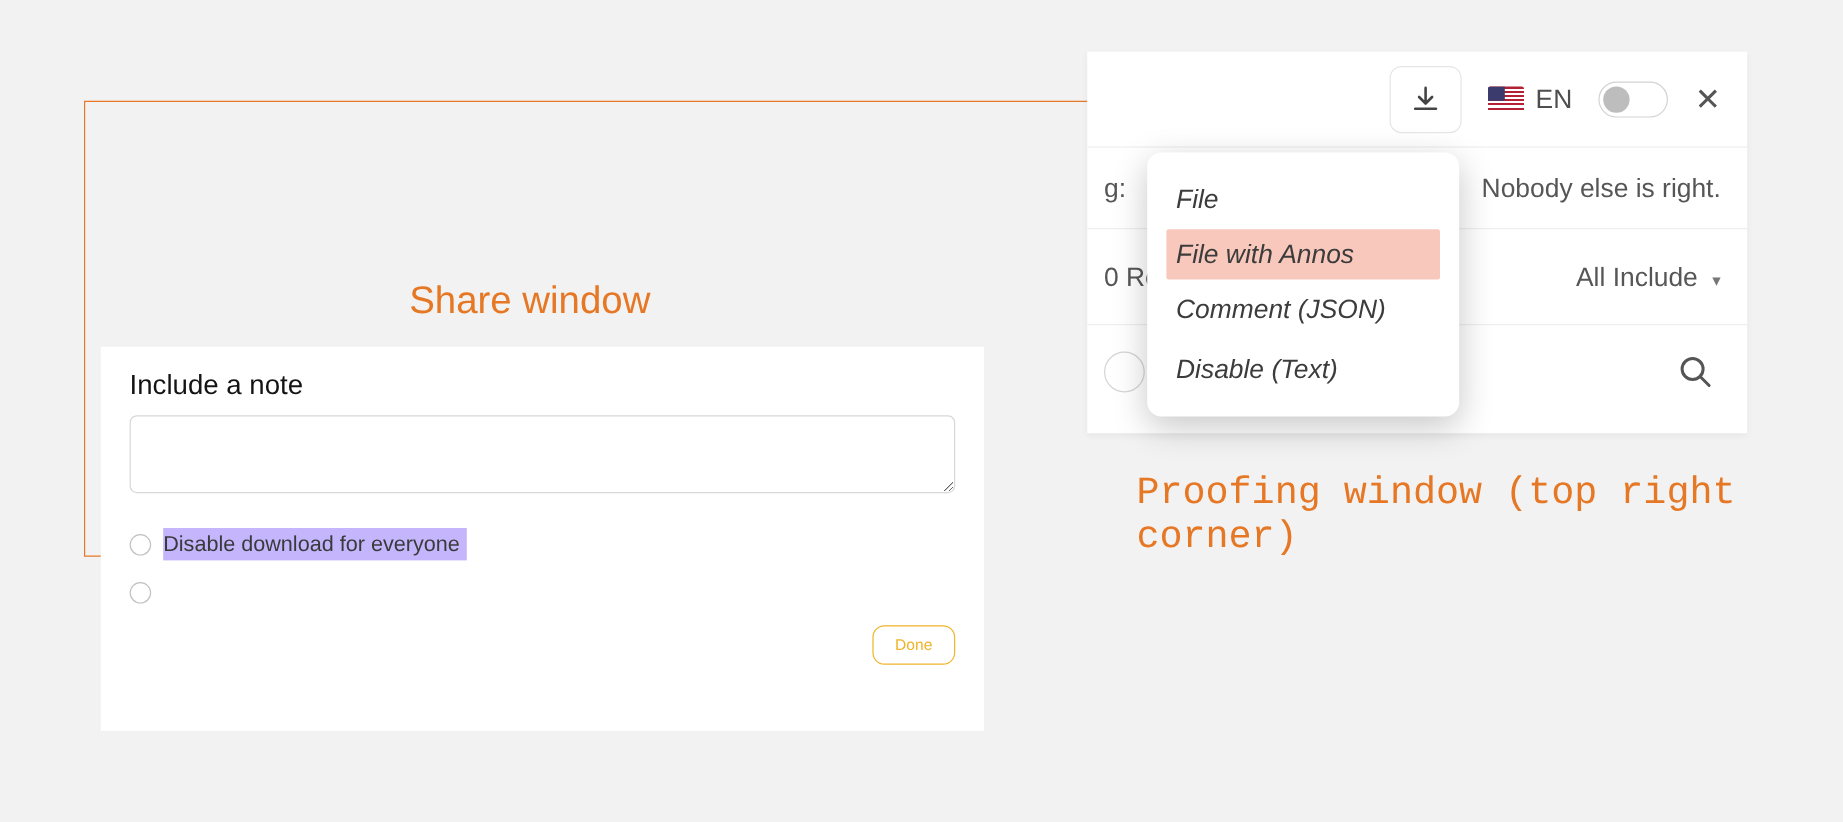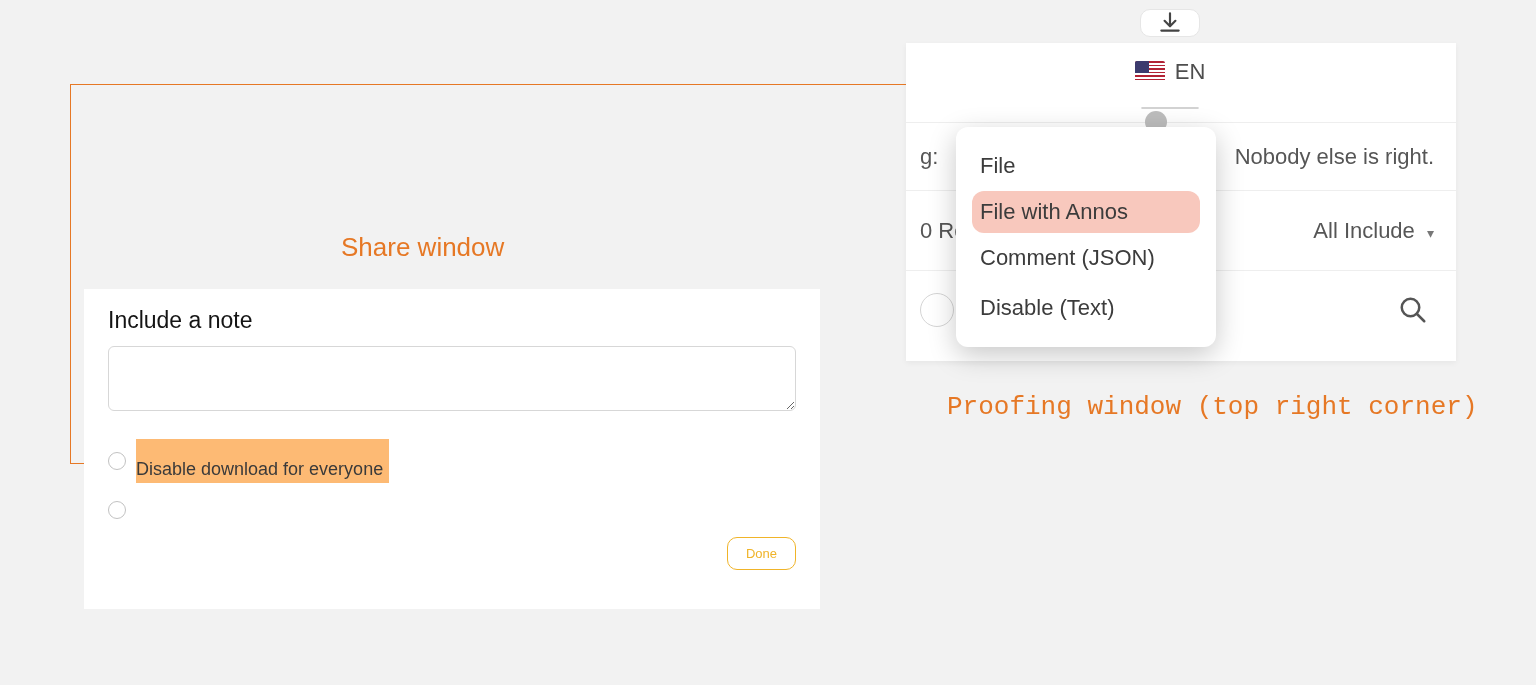--- a/index.html
+++ b/index.html
@@ -9,21 +9,21 @@
     background: #f2f2f2;
     font-family: -apple-system, BlinkMacSystemFont, "Segoe UI", Arial, sans-serif;
     position: relative;
     overflow: hidden;
   }
 
   
   .anno-label {
     position: absolute;
     color: #e67825;
-    font-size: 26px;
+    font-size: 32px;
     font-weight: 400;
   }
   #label-share { left: 341px; top: 232px; }
   #label-proofing { left: 947px; top: 392px; font-family: Liberation Mono, monospace; }
 
   
   .connector {
     position: absolute;
     top: 84px;
     left: 70px;
@@ -67,22 +67,22 @@
     color: #3a3a3a;
   }
   .radio-circle {
     width: 18px;
     height: 18px;
     border: 1px solid #c2c2c2;
     border-radius: 50%;
     flex: 0 0 18px;
   }
   .hl-pink {
-    background: #fdba74;
-    padding: 20px 6px 3px 0;
+    background: #c4b5fd;
+    padding: 3px 6px 3px 0;
   }
   .done-row {
     display: flex;
     justify-content: flex-end;
     margin-top: 10px;
   }
   .done-btn {
     border: 1px solid #f0b429;
     color: #f0b429;
     background: #fff;
@@ -99,25 +99,24 @@
     top: 43px;
     width: 550px;
     height: 318px;
     background: #fff;
     box-shadow: 0 2px 6px rgba(0,0,0,0.05);
   }
   .proof-toolbar {
     height: 80px;
     display: flex;
     align-items: center;
-    justify-content: center;
+    justify-content: flex-end;
     gap: 22px;
     padding-right: 22px;
     border-bottom: 1px solid #eee;
-    flex-direction: column;
   }
   .dl-btn {
     width: 60px; height: 56px;
     border: 1px solid #e6e6e6;
     border-radius: 10px;
     background: #fff;
     display: flex; align-items: center; justify-content: center;
     cursor: pointer;
   }
   .lang-chip {
@@ -177,32 +176,33 @@
   .dl-menu {
     position: absolute;
     left: 956px;
     top: 127px;
     width: 260px;
     background: #fff;
     border-radius: 12px;
     box-shadow: 0 8px 28px rgba(0,0,0,0.22);
     padding: 14px 0;
     z-index: 10;
+    font-style: italic;
   }
   .dl-item {
     padding: 12px 24px;
     font-size: 22px;
     color: #3c3c3c;
     cursor: pointer;
   }
   .dl-item.hl {
     margin: 0 16px;
     padding: 8px 8px;
     background: #f8c8bd;
-    border-radius: 12px;
+    border-radius: 2px;
   }
 
   svg { display: block; }
 </style>
 </head>
 <body>
 
 <svg class="connector" viewBox="0 0 1069 380">
   <polyline points="1069,0 0,0 0,380 30,380" fill="none" stroke="#e67825" stroke-width="2"></polyline>
   <polygon points="1069,0 1058,-5 1058,5" fill="#e67825"></polygon>

